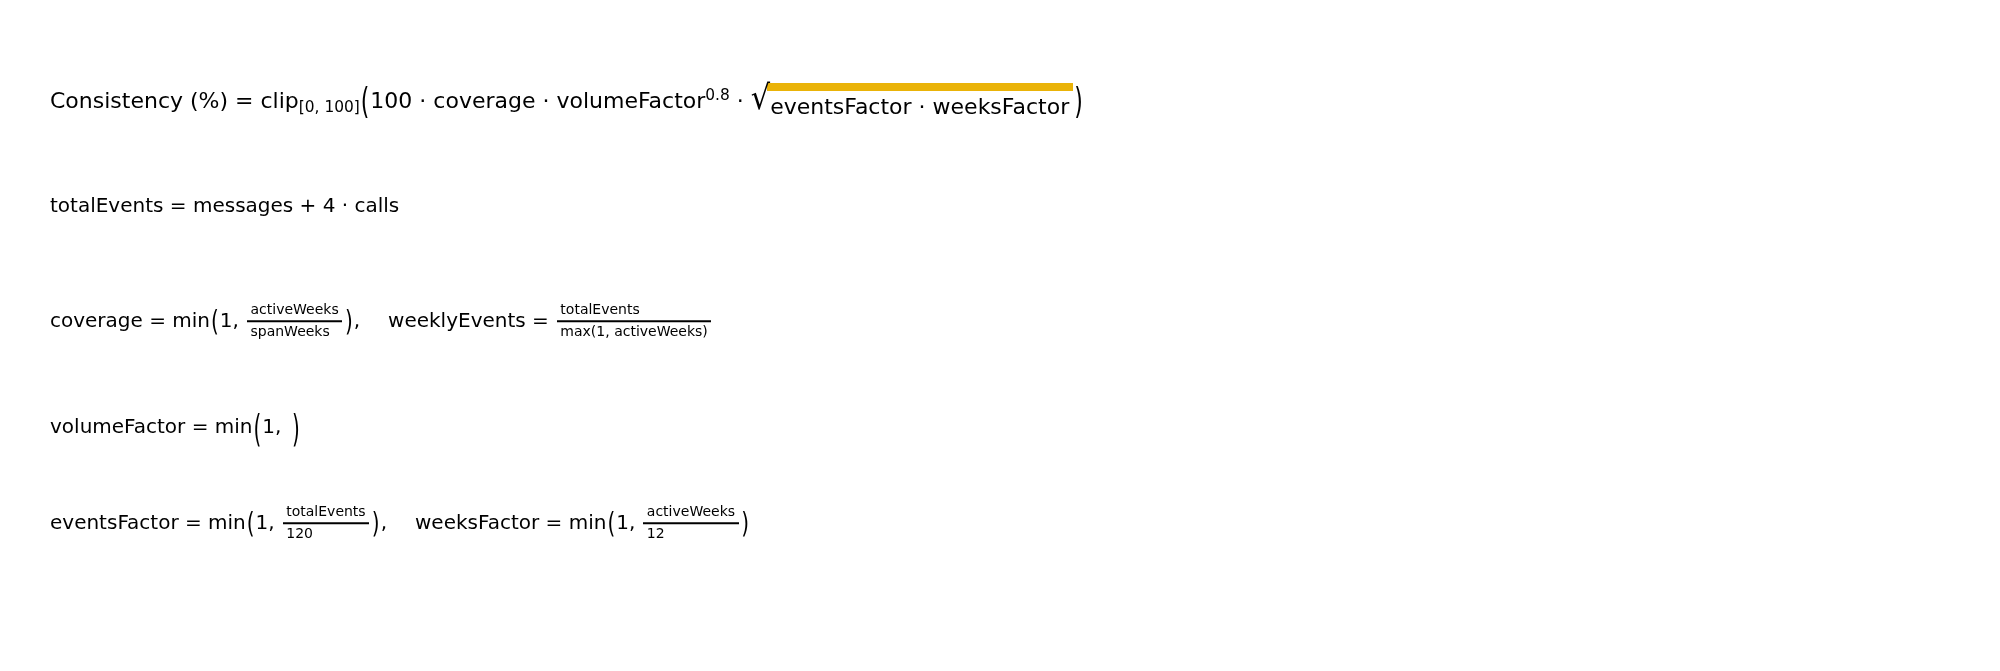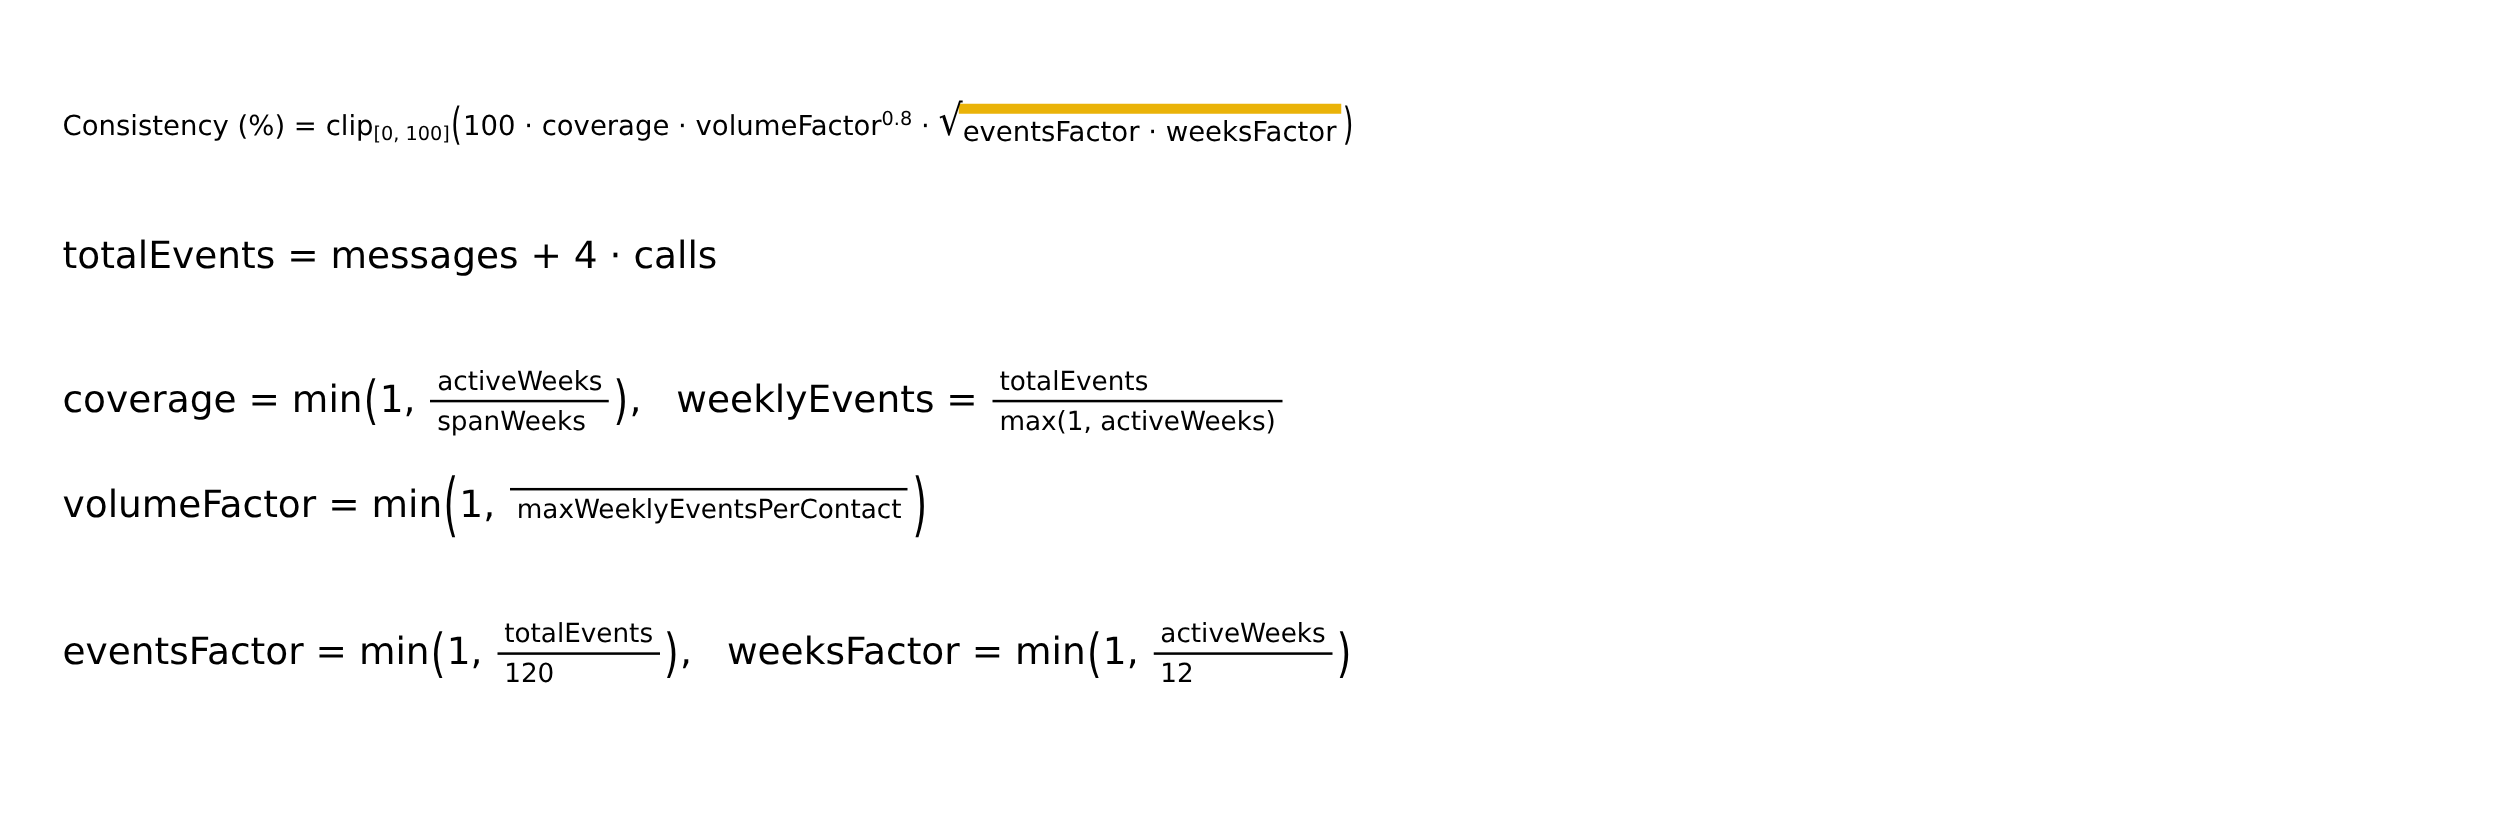--- a/index.html
+++ b/index.html
@@ -3,21 +3,21 @@
 <meta charset="utf-8">
 <style>
   html,body{margin:0;padding:0}
   body{
     width:2000px;height:671px;position:relative;overflow:hidden;
     background:#ffffff;color:#000000;
     font-family:"DejaVu Sans", sans-serif;
   }
   .line{position:absolute;left:50px;transform:translateY(-50%);white-space:pre;}
   .fs34{font-size:22px}
-  .fs30{font-size:30px}
+  .fs30{font-size:20px}
   .msub{font-size:0.7em;vertical-align:-0.25em}
   .msup{font-size:0.7em;vertical-align:0.5em}
   .bigp{display:inline-block;line-height:1.1;vertical-align:middle;padding:0 1px}
   .s160{transform:scaleY(1.60)}
   .s140{transform:scaleY(1.40)}
   .s185{transform:scaleY(1.85)}
   .frac{display:inline-block;vertical-align:middle;font-size:0.7em;padding:0 0.12em;line-height:1.25}
   .frac .num{display:block;padding:0 0.25em 0.08em}
   .frac .bar{display:block;height:2px;background:#000}
   .frac .den{display:block;padding:0.1em 0.25em 0}
@@ -28,15 +28,15 @@
 </style>
 </head>
 <body>
 
 <div class="line fs34" style="top:102px"><span>Consistency (%) = clip</span><span class="msub">[0, 100]</span><span class="bigp s160">(</span><span>100 · coverage · volumeFactor</span><span class="msup">0.8</span><span> · </span><span class="sqrt"><span class="rad">√</span><span class="rbody">eventsFactor · weeksFactor</span></span><span class="bigp s160">)</span></div>
 
 <div class="line fs30" style="top:205px"><span>totalEvents = messages + 4 · calls</span></div>
 
 <div class="line fs30" style="top:321px"><span>coverage = min</span><span class="bigp s140">(</span><span>1, </span><span class="frac"><span class="num">activeWeeks</span><span class="bar"></span><span class="den">spanWeeks</span></span><span class="bigp s140">)</span><span>,</span><span class="gap"></span><span>weeklyEvents = </span><span class="frac"><span class="num">totalEvents</span><span class="bar"></span><span class="den">max(1, activeWeeks)</span></span></div>
 
-<div class="line fs30" style="top:404px"><span>volumeFactor = min</span><span class="bigp s185">(</span><span>1, </span><span class="frac"><span class="bar"></span><span class="den">maxWeeklyEventsPerContact</span></span><span class="bigp s185">)</span></div>
+<div class="line fs30" style="top:426px"><span>volumeFactor = min</span><span class="bigp s185">(</span><span>1, </span><span class="frac"><span class="bar"></span></span><span class="bigp s185">)</span></div>
 
 <div class="line fs30" style="top:523px"><span>eventsFactor = min</span><span class="bigp s140">(</span><span>1, </span><span class="frac"><span class="num">totalEvents</span><span class="bar"></span><span class="den">120</span></span><span class="bigp s140">)</span><span>,</span><span class="gap"></span><span>weeksFactor = min</span><span class="bigp s140">(</span><span>1, </span><span class="frac"><span class="num">activeWeeks</span><span class="bar"></span><span class="den">12</span></span><span class="bigp s140">)</span></div>
 
 </body></html>

